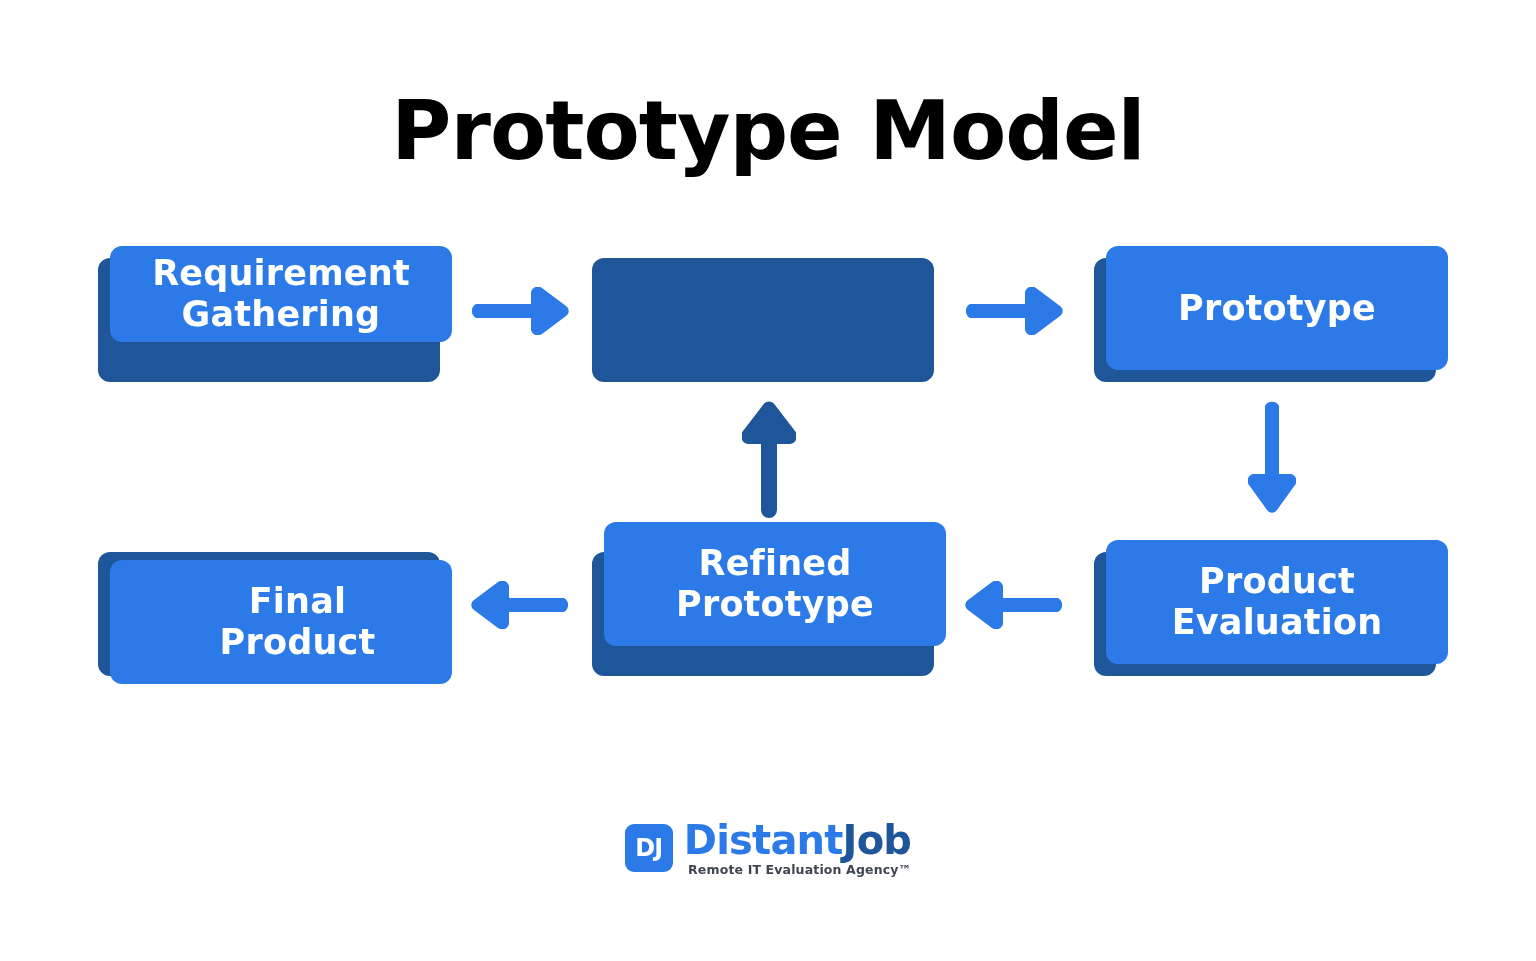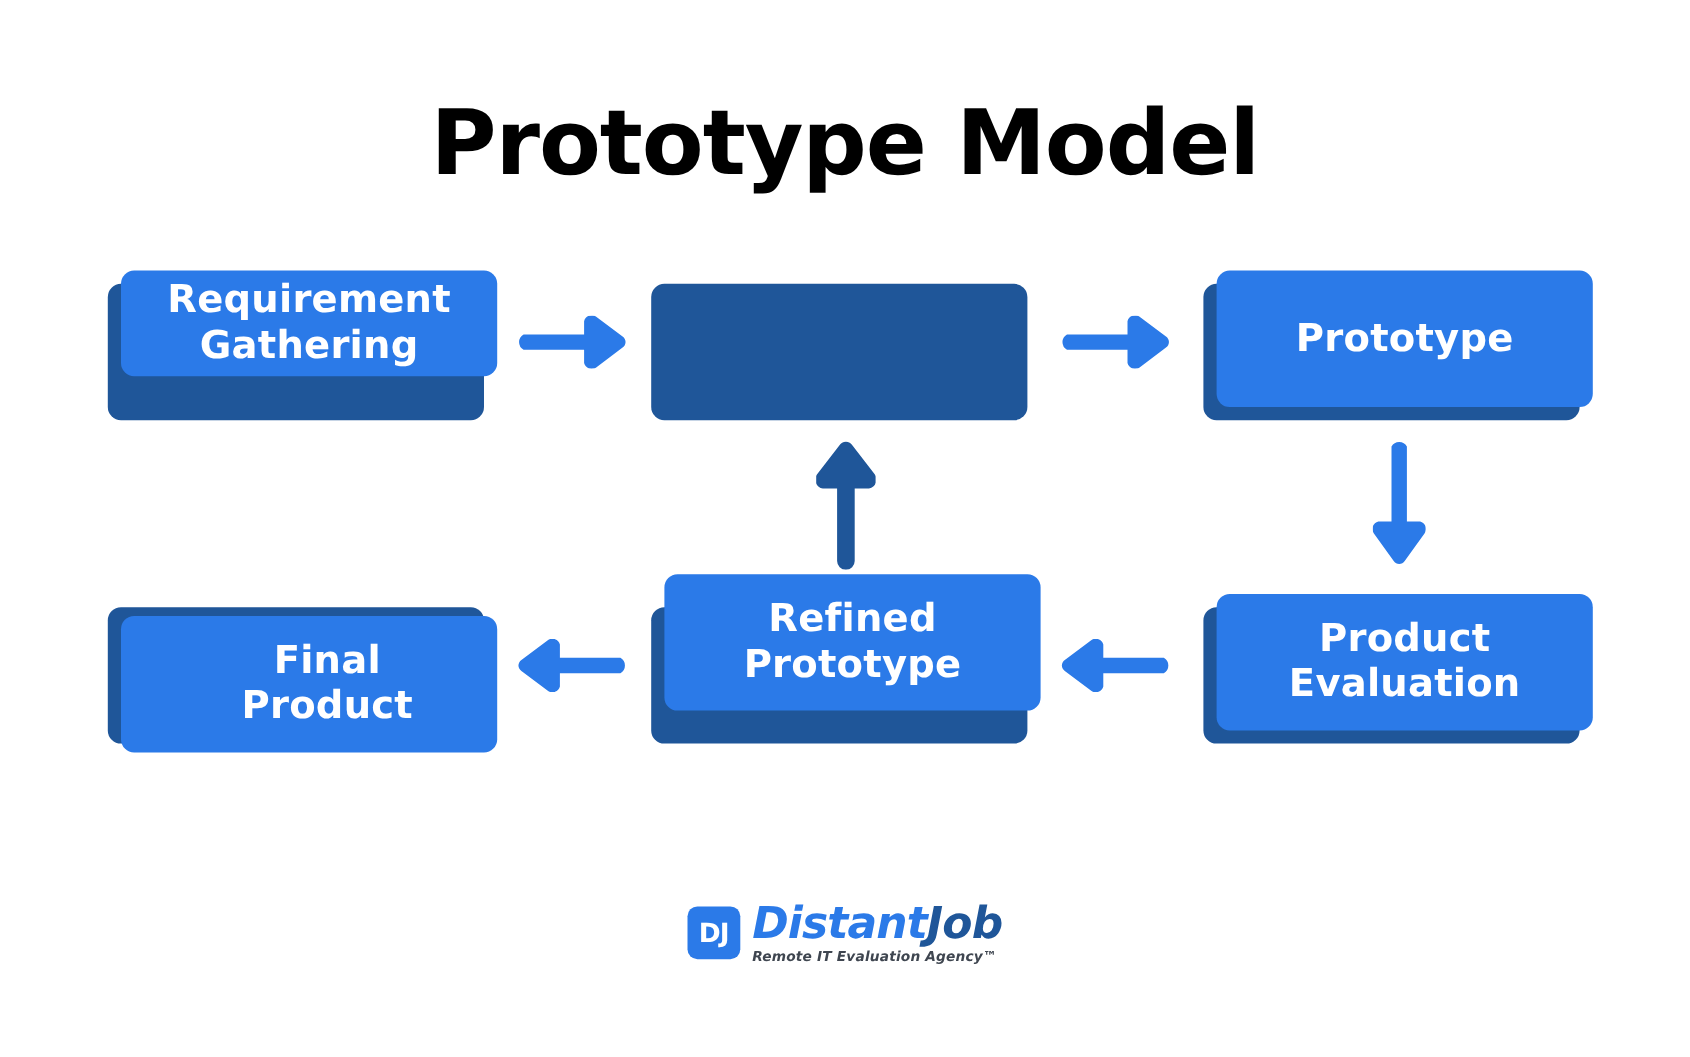--- a/index.html
+++ b/index.html
@@ -96,23 +96,22 @@
     display: flex;
     align-items: center;
     justify-content: center;
     font-size: 24px;
     font-weight: 700;
     letter-spacing: -1px;
   }
   .logo-text {
     display: flex;
     flex-direction: column;
-    align-items: flex-start;
+    align-items: flex-end;
     line-height: 1;
-    font-style: italic;
   }
   .logo-wordmark {
     font-size: 40px;
     font-weight: 700;
     letter-spacing: -0.8px;
     line-height: 1;
     white-space: nowrap;
   }
   .logo-wordmark .w1 { color: #2b7ae8; }
   .logo-wordmark .w2 { color: #1f5699; }

